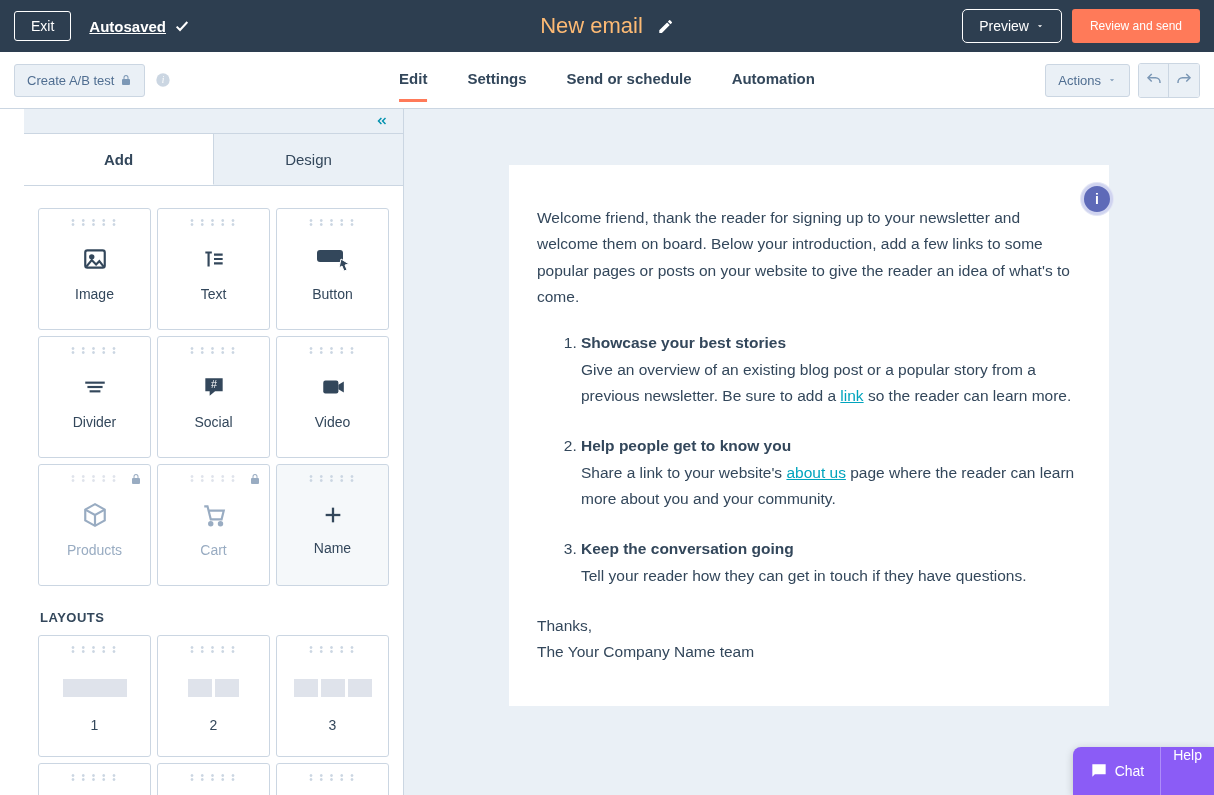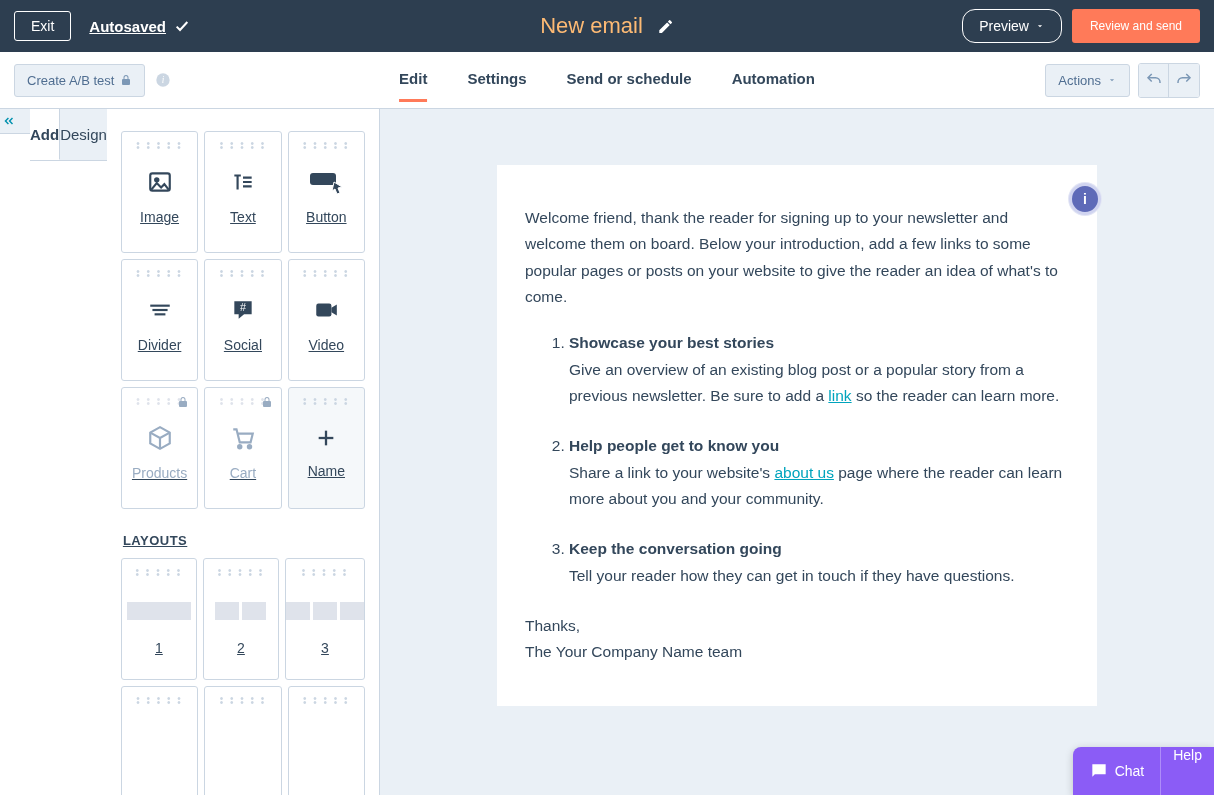--- a/index.html
+++ b/index.html
@@ -6,46 +6,46 @@
 body { font-family: -apple-system, BlinkMacSystemFont, "Segoe UI", Helvetica, Arial, sans-serif; background: #fff; font-size: 14px; color: #33475b; width: 1214px; height: 795px; overflow: hidden; position: relative; }
 
 
 .header { background: #2d3e50; height: 52px; display: flex; align-items: center; padding: 0 14px; color: #fff; }
 .exit-btn { border: 1px solid #fff; background: transparent; color: #fff; padding: 6px 16px; border-radius: 3px; font-size: 14px; cursor: pointer; }
 .autosaved { margin-left: 18px; font-weight: 600; font-size: 15px; text-decoration: underline; display: flex; align-items: center; gap: 8px; }
 .header-center { position: absolute; left: 50%; transform: translateX(-50%); display: flex; align-items: center; gap: 14px; }
 .email-title { font-size: 22px; font-weight: 400; color: #fdba74; }
 .pencil-icon { color: #fff; }
 .header-right { margin-left: auto; display: flex; gap: 10px; }
-.preview-btn { border: 1px solid #fff; background: transparent; color: #fff; padding: 8px 16px; border-radius: 13px; font-size: 14px; cursor: pointer; display: flex; align-items: center; gap: 6px; }
+.preview-btn { border: 1px solid #fff; background: transparent; color: #fff; padding: 8px 16px; border-radius: 5px; font-size: 14px; cursor: pointer; display: flex; align-items: center; gap: 6px; }
 .review-btn { background: #ff7a59; border: none; color: #fff; padding: 9px 18px; border-radius: 3px; font-size: 12px; font-weight: 500; cursor: pointer; }
 
 
 .subbar { height: 57px; border-bottom: 1px solid #cbd6e2; display: flex; align-items: center; padding: 0 14px; background: #fff; }
 .ab-btn { background: #eaf0f6; border: 1px solid #cbd6e2; color: #506e91; padding: 8px 12px; border-radius: 3px; font-size: 13px; cursor: pointer; display: flex; align-items: center; gap: 6px; }
 .info-icon-small { margin-left: 10px; color: #7c98b6; }
 .main-tabs { position: absolute; left: 50%; transform: translateX(-50%); display: flex; gap: 40px; height: 43px; align-items: center; }
 .main-tab { color: #33475b; font-weight: 600; font-size: 15px; cursor: pointer; height: 100%; display: flex; align-items: center; border-bottom: 3px solid transparent; }
 .main-tab.active { border-bottom-color: #ff7a59; }
 .subbar-right { margin-left: auto; display: flex; gap: 8px; align-items: center; }
 .actions-btn { background: #eaf0f6; border: 1px solid #cbd6e2; color: #506e91; padding: 8px 12px; border-radius: 3px; font-size: 13px; cursor: pointer; display: flex; align-items: center; gap: 6px; }
 .undo-redo { display: flex; border: 1px solid #cbd6e2; border-radius: 3px; overflow: hidden; }
 .undo-btn, .redo-btn { background: #eaf0f6; border: none; width: 30px; height: 33px; display: flex; align-items: center; justify-content: center; cursor: pointer; color: #7c98b6; }
 .undo-btn { border-right: 1px solid #cbd6e2; }
 
 
 .main { display: flex; height: calc(795px - 52px - 57px); }
-.sidebar { width: 380px; border-right: 1px solid #cbd6e2; display: flex; position: relative; }
+.sidebar { width: 380px; border-right: 1px solid #cbd6e2; display: flex; flex-direction: column; position: relative; margin-left: 24px; }
 .collapse-bar { height: 25px; background: #eaf0f6; border-bottom: 1px solid #cbd6e2; display: flex; justify-content: flex-end; align-items: center; padding-right: 12px; }
 .collapse-icon { color: #0091ae; font-size: 16px; cursor: pointer; }
 .side-tabs { display: flex; height: 52px; border-bottom: 1px solid #cbd6e2; }
 .side-tab { flex: 1; display: flex; align-items: center; justify-content: center; font-size: 15px; cursor: pointer; background: #eaf0f6; border-right: 1px solid #cbd6e2; color: #33475b; }
 .side-tab.active { background: #fff; font-weight: 600; border-bottom: 1px solid #fff; }
 .side-tab:last-child { border-right: none; }
-.side-content { flex: 1; overflow-y: auto; padding: 22px 14px 2px 14px; text-decoration: underline; }
+.side-content { flex: 1; overflow-y: auto; padding: 22px 14px 2px 14px; }
 .side-content::-webkit-scrollbar { width: 14px; }
 .side-content::-webkit-scrollbar-track { background: #f5f8fa; }
 .side-content::-webkit-scrollbar-thumb { background: #cbd6e2; border-radius: 2px; }
 
 
 .module-grid { display: grid; grid-template-columns: repeat(3, 1fr); gap: 6px; }
 .module-card { border: 1px solid #cbd6e2; border-radius: 3px; background: #fff; height: 122px; display: flex; flex-direction: column; align-items: center; justify-content: center; cursor: grab; position: relative; }
 .module-card .grip { position: absolute; top: 10px; color: #cbd6e2; font-size: 10px; letter-spacing: 2px; line-height: 4px; }
 .module-card .icon-box { margin-top: 10px; margin-bottom: 14px; color: #33475b; }
 .module-card .label { color: #33475b; font-size: 14px; }

